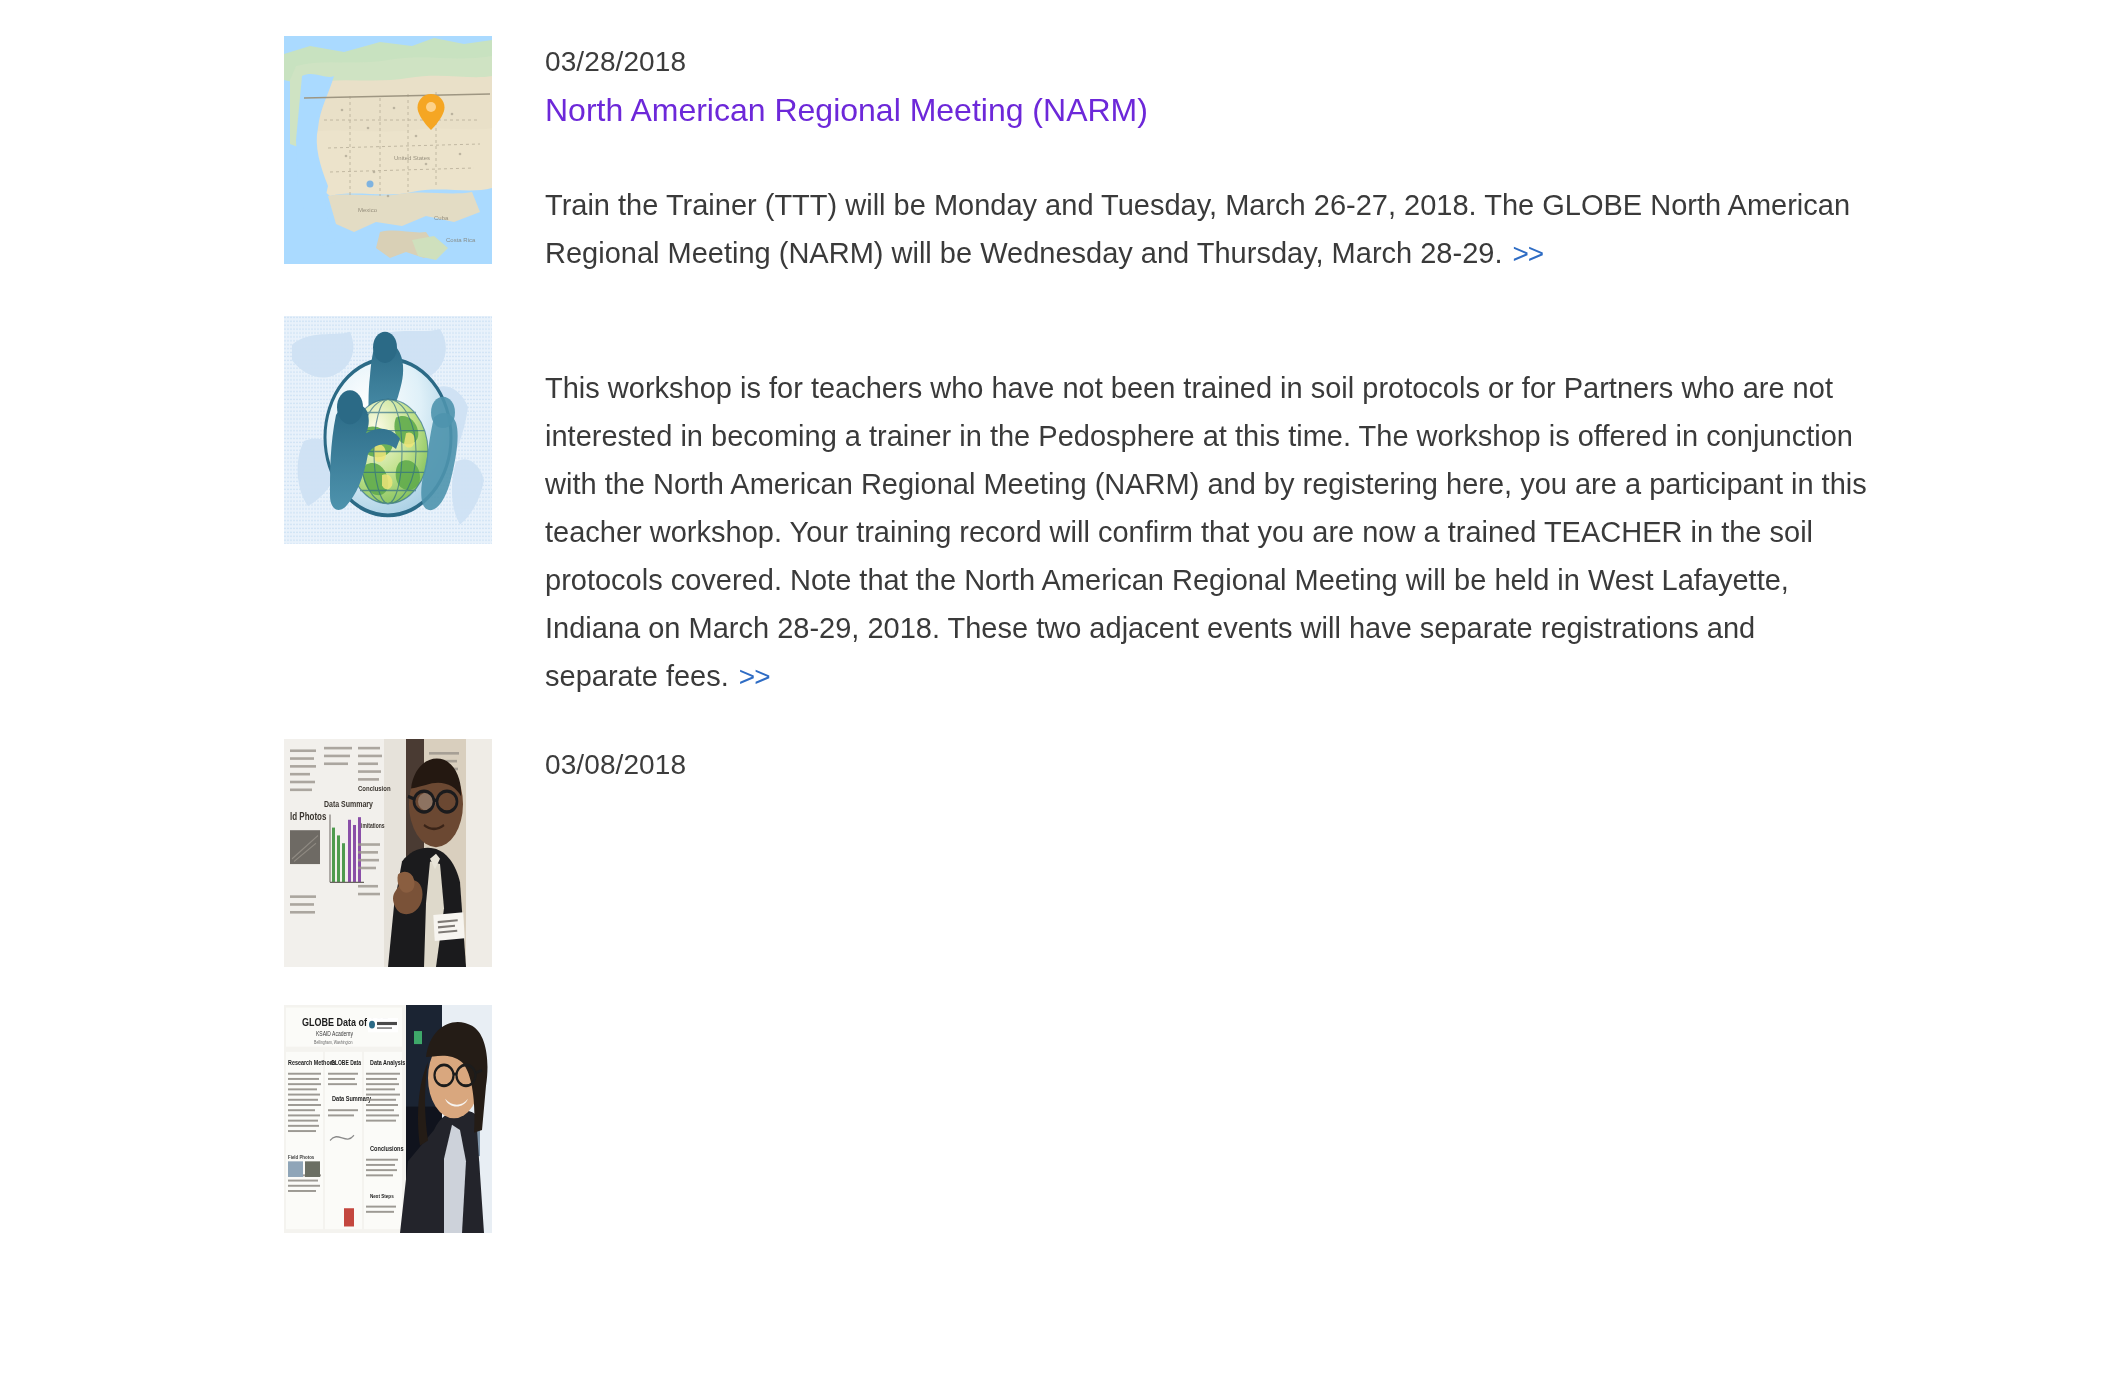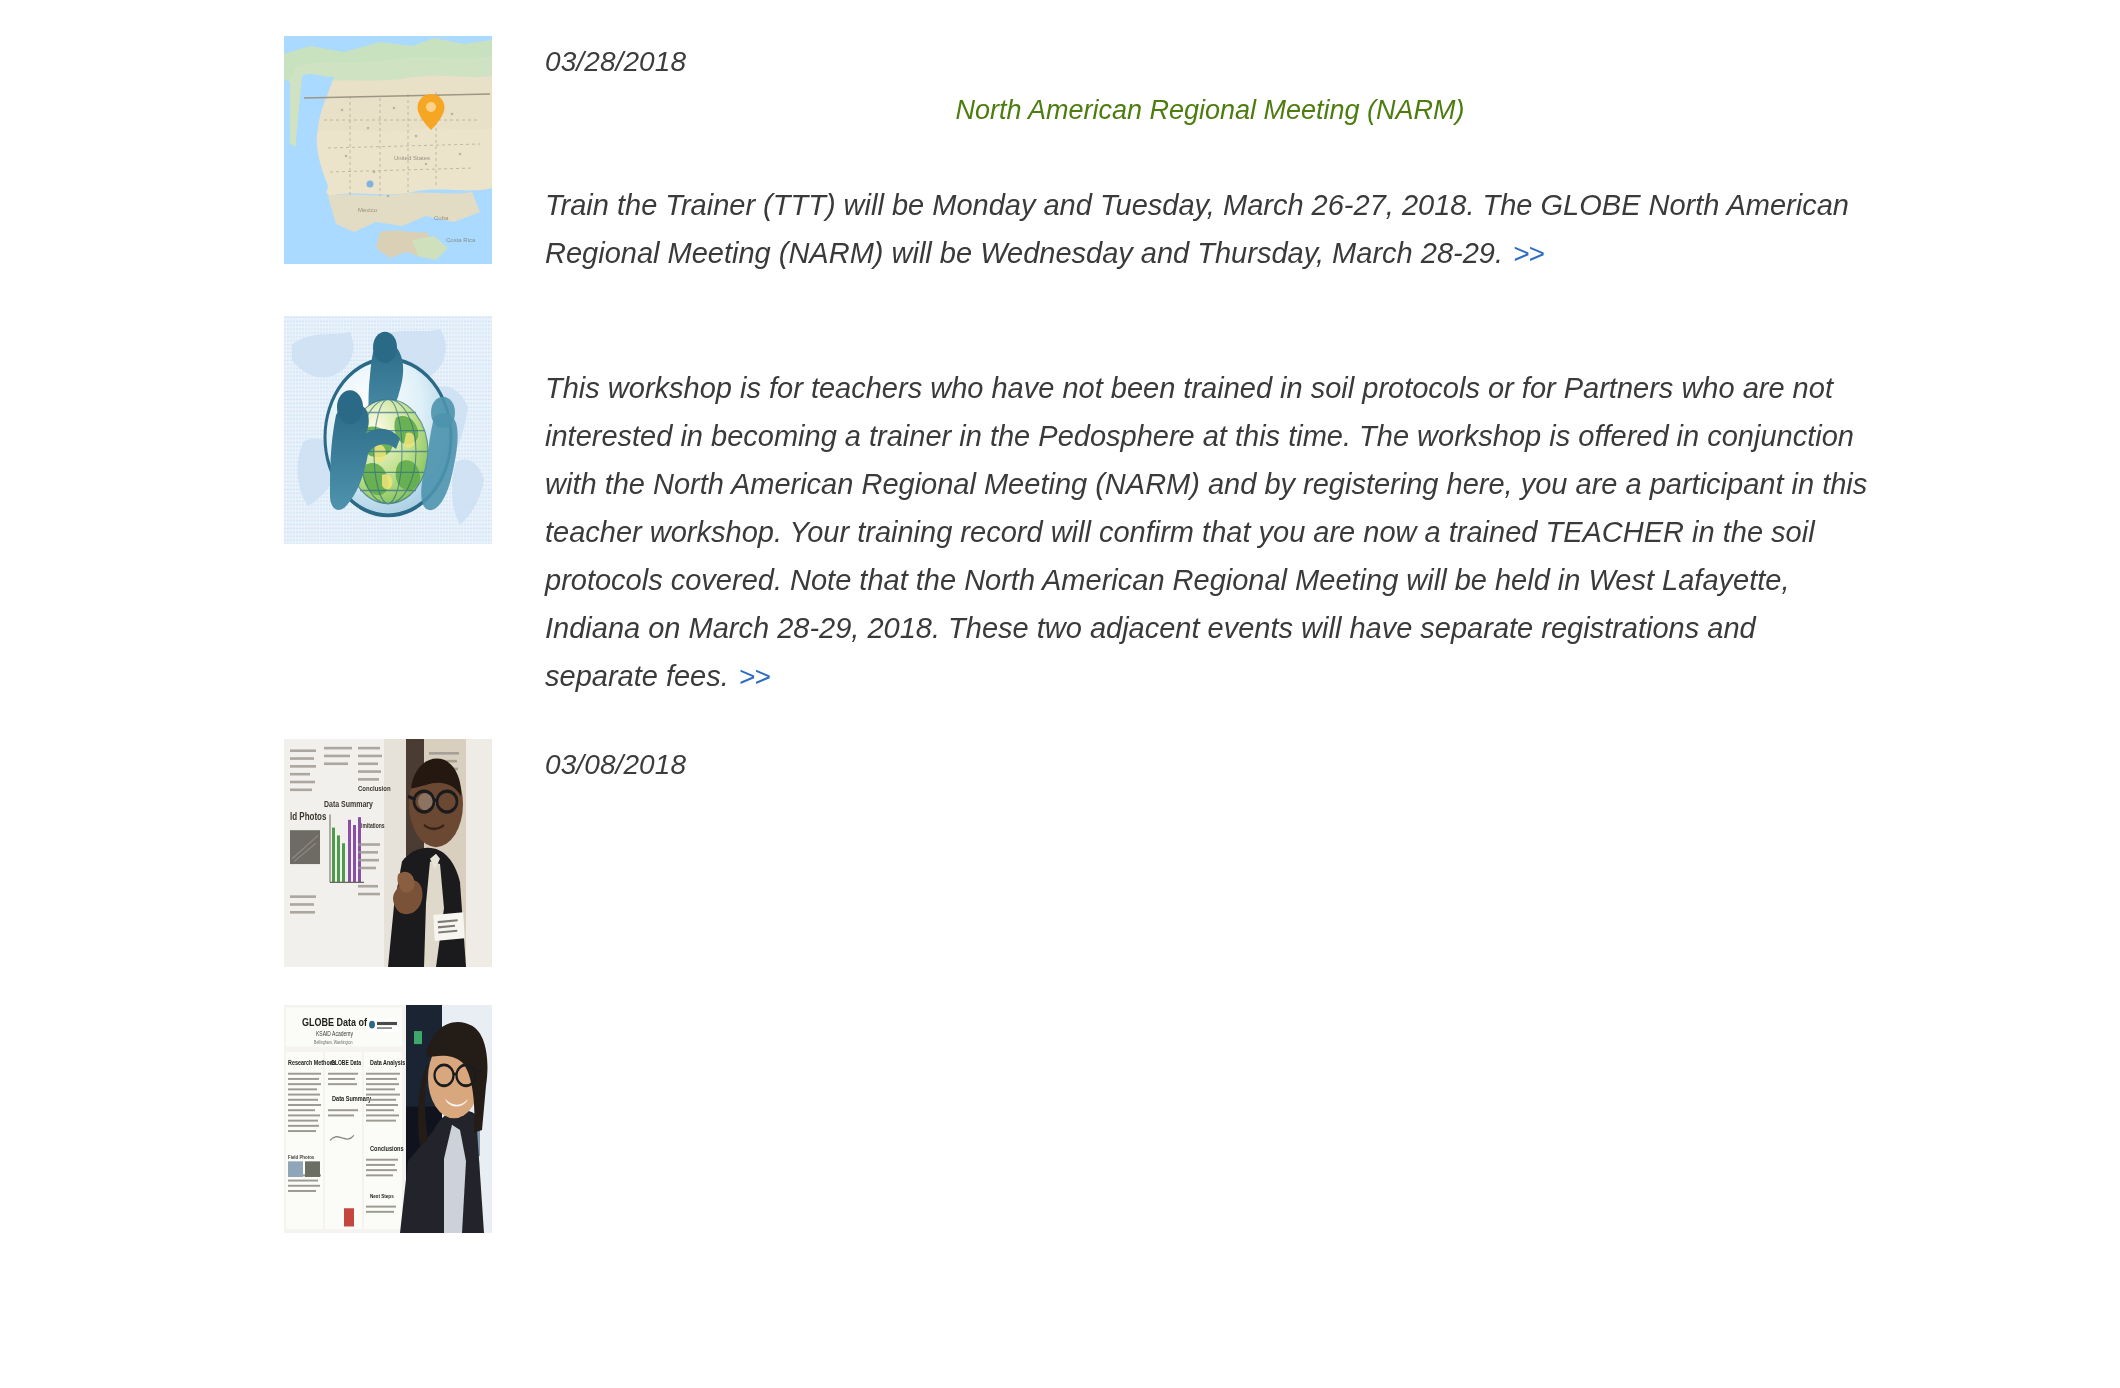--- a/index.html
+++ b/index.html
@@ -43,38 +43,36 @@
   .thumb.map-thumb { height: 228px; }
   .thumb.logo-thumb { height: 228px; }
   .thumb.photo-thumb { height: 228px; }
 
   .thumb svg { display: block; width: 100%; height: 100%; }
 
   .text-col {
     flex: 1 1 auto;
     max-width: 1330px;
     padding-top: 2px;
-    font-style: italic;
   }
 
   .date {
     font-size: 28px;
     line-height: 48px;
     color: #3c3c3c;
     letter-spacing: 0.1px;
   }
 
   .title {
-    font-size: 27px;
+    font-size: 32px;
     line-height: 49px;
-    color: #4d7c0f;
+    color: #6d28d9;
     text-decoration: none;
     display: block;
     cursor: pointer;
-    text-align: center;
   }
 
   .body {
     font-size: 29px;
     line-height: 48px;
     color: #3a3a3a;
     margin-top: 46px;
   }
 
   .more {

